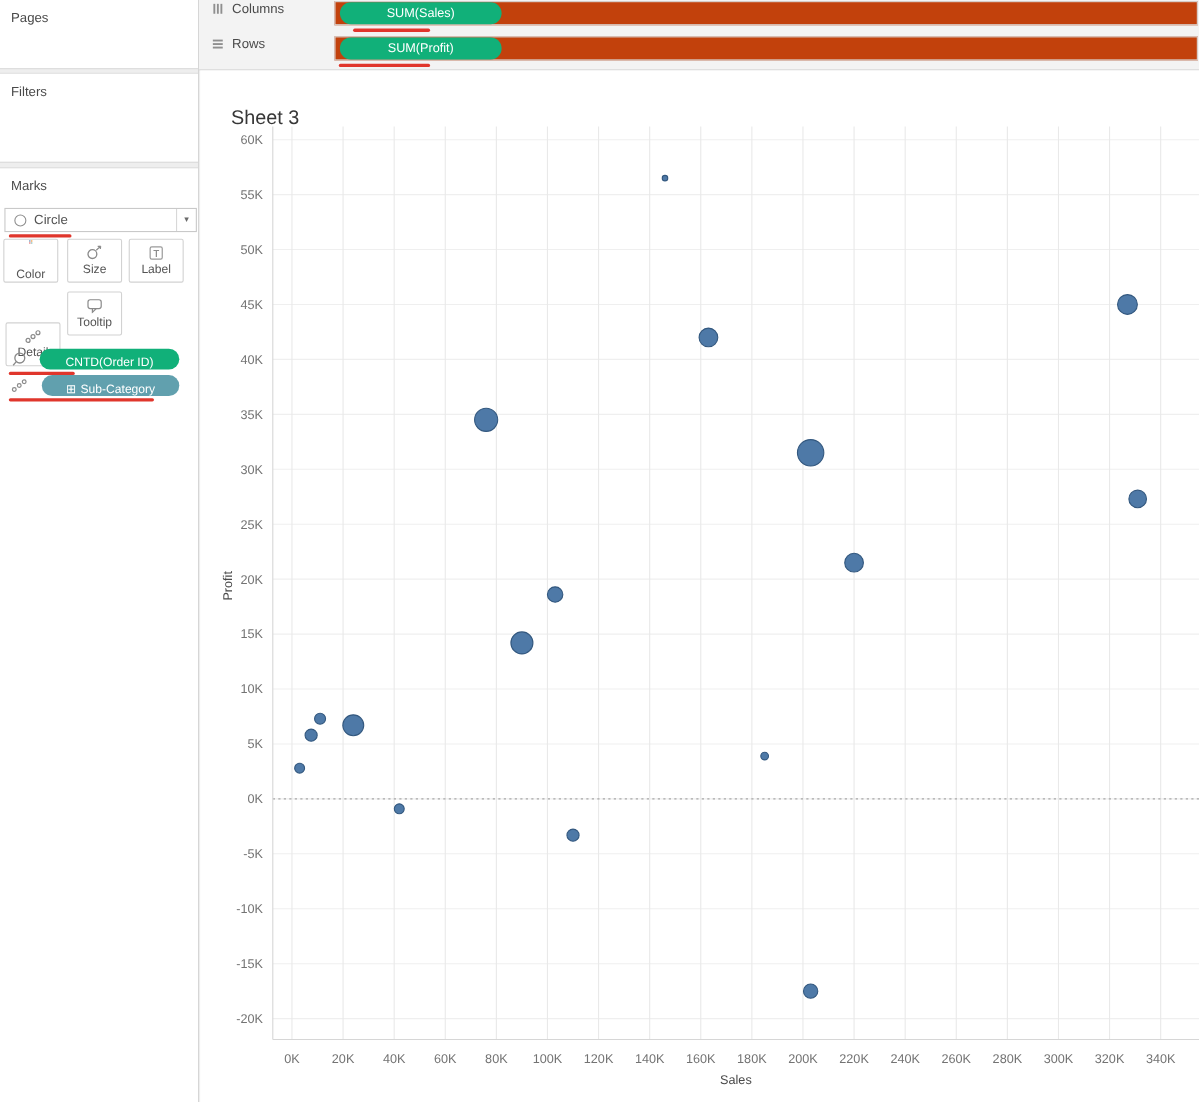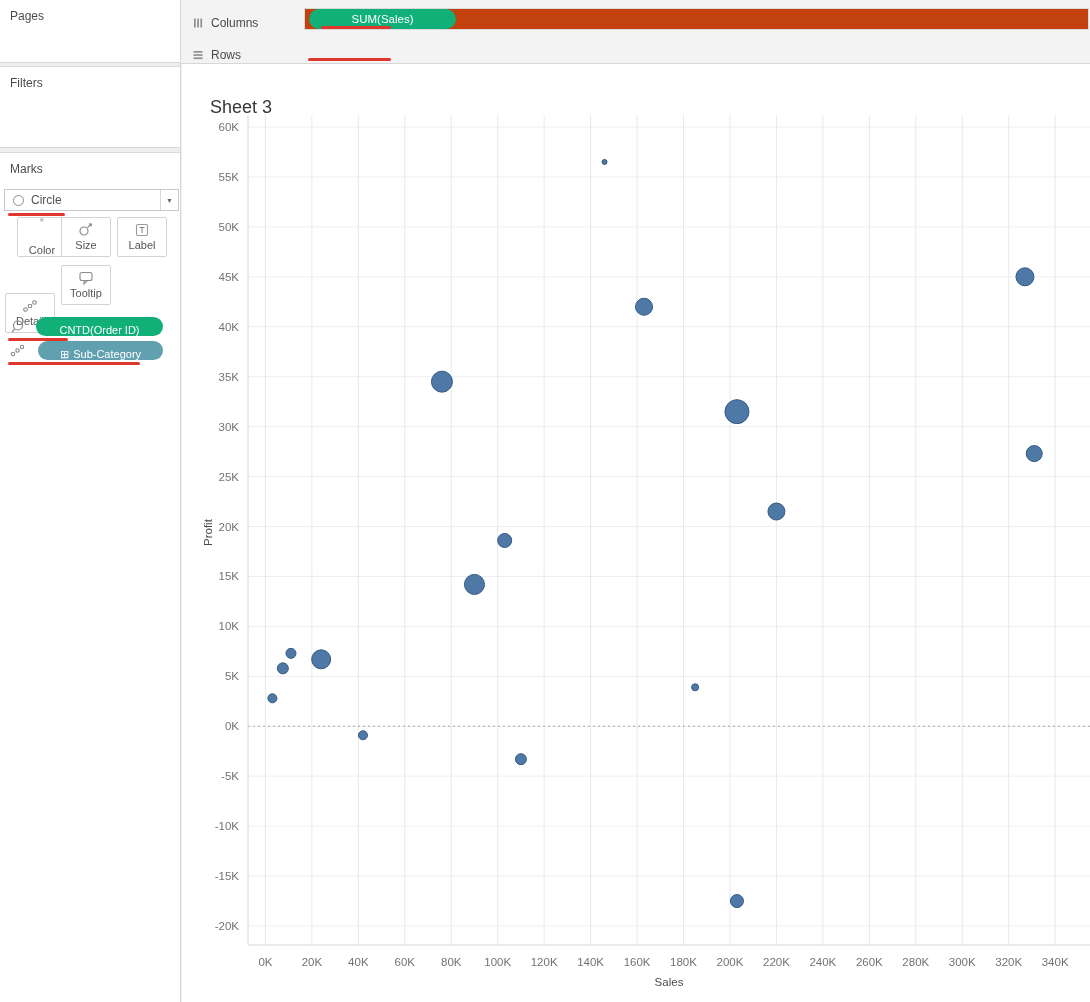--- a/index.html
+++ b/index.html
@@ -27,21 +27,21 @@
   
   .pill-row-icon{position:absolute;width:15px;height:15px;}
   .marks-pill{position:absolute;height:19px;border-radius:10px;color:#fff;font-size:11px;display:flex;align-items:flex-end;justify-content:center;box-sizing:border-box;cursor:default;}
   #size-pill{left:36px;top:164px;width:127px;background:#11b079;}
   #detail-pill{left:38px;top:188px;width:125px;background:#61a0ae;gap:4px;}
   .expand-glyph{font-size:11px;line-height:1;}
   
   .red-line{position:absolute;height:3px;background:#e0362c;border-radius:2px;z-index:30;}
   
   .shelves{position:absolute;left:181px;top:0;width:909px;height:64px;background:#f3f3f3;border-bottom:1px solid #d6d6d6;box-sizing:border-box;}
-  .shelf-row{position:absolute;left:0;width:908px;height:29px;display:flex;align-items:flex-end;}
+  .shelf-row{position:absolute;left:0;width:908px;height:29px;display:flex;align-items:flex-start;}
   #columns-row{top:1px;}
   #rows-row{top:33px;}
   .shelf-label{width:123px;display:flex;align-items:center;gap:7px;padding-left:11px;box-sizing:border-box;font-size:12px;color:#4a4a4a;}
   .shelf-drop{flex:1;background:#c2410c;border:1px solid #d9d9d9;box-sizing:border-box;display:flex;align-items:center;padding-left:4px;}
   .shelf-pill{width:147px;height:20px;border-radius:10px;background:#11b079;color:#fff;font-size:11.5px;display:flex;align-items:center;justify-content:center;cursor:default;}
   
   .chart-panel{position:absolute;left:182px;top:64px;width:908px;height:938px;background:#ffffff;}
   .sheet-title{position:absolute;left:28px;top:20px;font-size:18px;color:#373737;margin-top:13px;}
   #plot{position:absolute;left:0;top:0;}
   #plot text{font-family:"Liberation Sans",sans-serif;}
@@ -64,21 +64,21 @@
   <div class="side-section" id="marks-section">
     <div class="section-label">Marks</div>
 
     <div class="mark-dropdown">
       <span class="circle-glyph"></span>
       <span class="dd-text">Circle</span>
       <span class="dd-caret">▼</span>
     </div>
     <div class="red-line" style="left:8px;top:60px;width:57px;"></div>
 
-    <div class="mark-btn" style="left:17px;top:64px;gap:22px;">
+    <div class="mark-btn" style="left:3px;top:64px;gap:22px;">
       <svg width="16" height="14" viewBox="0 0 16 14">
         <circle cx="5" cy="4" r="2.4" fill="#4e79a7"></circle>
           <circle cx="11" cy="4" r="2.4" fill="#f28e2b"></circle>
         <circle cx="5" cy="10" r="2.4" fill="#e15759"></circle>
           <circle cx="11" cy="10" r="2.4" fill="#76b7b2"></circle>
       </svg>
       <span class="btn-label">Color</span>
     </div>
     <div class="mark-btn" style="left:61px;top:64px;">
       <svg width="16" height="14" viewBox="0 0 16 14">
@@ -152,20 +152,25 @@
   </div>
 
   <div class="shelf-row" id="rows-row">
     <div class="shelf-label">
       <svg width="12" height="12" viewBox="0 0 12 12">
         <rect x="1.5" y="2" width="9" height="1.7" fill="#8f8f8f"></rect>
         <rect x="1.5" y="5.2" width="9" height="1.7" fill="#8f8f8f"></rect>
         <rect x="1.5" y="8.4" width="9" height="1.7" fill="#8f8f8f"></rect>
       </svg>
       <span>Rows</span>
+    </div>
+    <div class="shelf-drop">
+      <div class="shelf-pill">
+        <span>SUM(Profit)</span>
+      </div>
     </div>
   </div>
 
   <div class="red-line" style="left:140px;top:26px;width:70px;"></div>
   <div class="red-line" style="left:127px;top:58px;width:83px;"></div>
 </div>
 
 <div class="chart-panel">
   <div class="sheet-title">Sheet 3</div>
   <svg id="plot" width="908" height="938">

